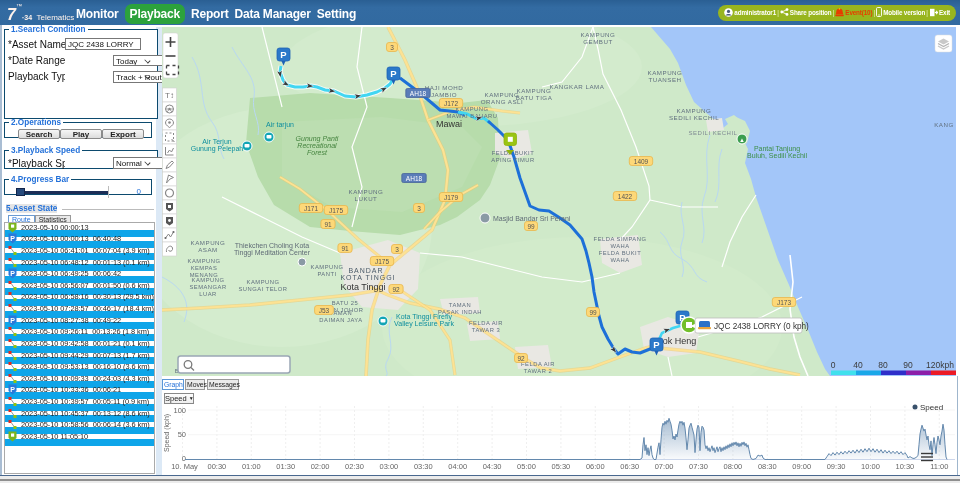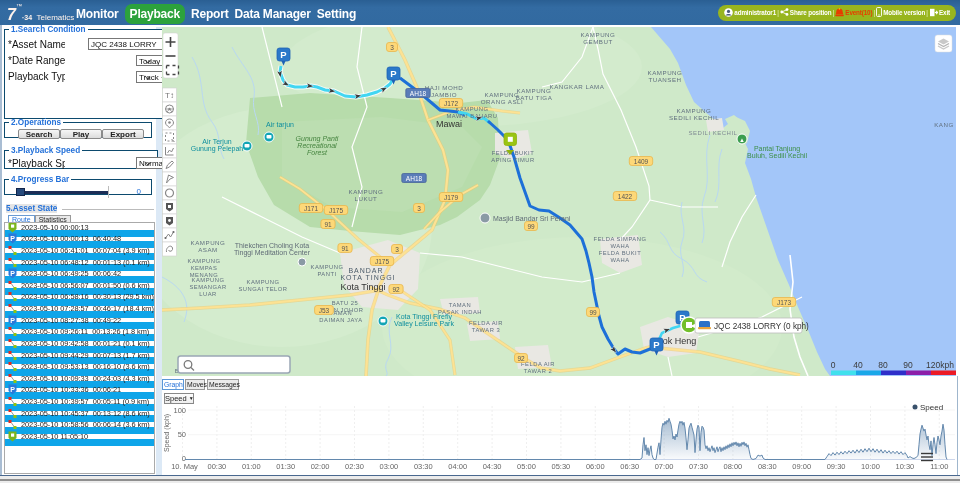--- a/index.html
+++ b/index.html
@@ -22,21 +22,21 @@
 
 #leftpanel { position:absolute; left:0; top:25px; width:162px; height:458px;
   background:#fff; border-left:2px solid #a9bdd3; font-size:10.5px; color:#111; }
 #lpscroll { position:absolute; right:0; top:2px; width:6px; height:450px; background:#dce9f6; }
 fieldset { position:absolute; left:2px; width:148px; border:1px solid #0c4a6e;
   padding:0 3px 3px 3px; background:#fff; }
 legend { color:#2471d9; font-weight:bold; font-size:8.2px; padding:0 2px; margin-left:1px; }
 .frow { display:flex; align-items:center; height:16.4px; }
 .frow label { width:57px; font-size:10px; white-space:nowrap; overflow:hidden; flex:none; }
 .frow .inp, .frow select { width:76px; height:11.5px; font-size:8px; white-space:nowrap; overflow:hidden;
-  font-family:"Liberation Sans",sans-serif; border:1px solid #777; background:#fff; padding:0 2px;margin-left:23px; }
+  font-family:"Liberation Sans",sans-serif; border:1px solid #777; background:#fff; padding:0 2px; }
 .selwrap { position:relative; width:89px;padding-left:48px; }
 .selwrap .inp { width:77px; line-height:11px; overflow:hidden; white-space:nowrap; }
 .selwrap:after { content:""; position:absolute; right:4px; top:3px; width:4px; height:4px;
   border-right:1.2px solid #333; border-bottom:1.2px solid #333; transform:rotate(45deg) scale(1,0.75); }
 #fs2 .btns { display:flex; justify-content:flex-end; padding:2px 4px 1px 4px; }
 #fs2 button { width:42px; height:10px; font-size:8px; font-weight:bold; color:#222;
   background:linear-gradient(#f6f6f6,#dcdcdc); border:1px solid #8a8a8a; border-radius:2px;
   font-family:"Liberation Sans",sans-serif; line-height:7px; }
 #fs4row { display:flex; align-items:center; height:16px; }
 #slider { position:relative; width:100px; height:14px; }

